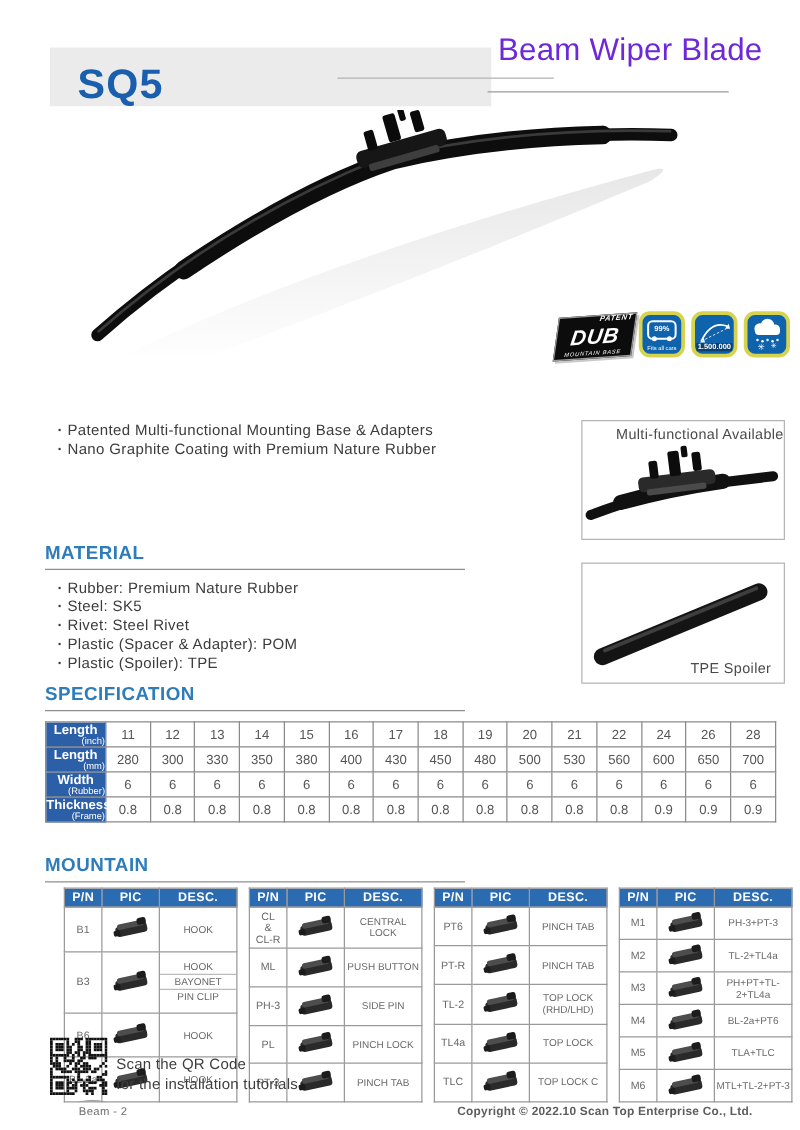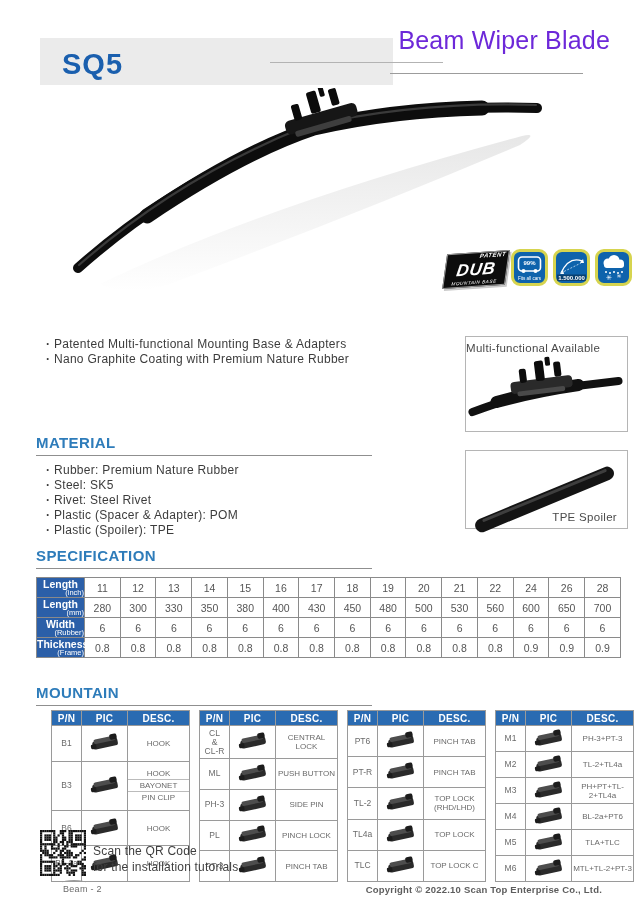--- a/index.html
+++ b/index.html
@@ -7,21 +7,21 @@
     --spec-header-bg:#2b5fa8; --adapter-header-bg:#2a6bb2;
     --badge-bg:#0e63ac; --badge-border:#d6d44f;
   }
   *{margin:0;padding:0;box-sizing:border-box;}
   html,body{background:#fff;}
   body{font-family:"Liberation Sans",sans-serif;}
   .page{position:relative;width:640px;height:904px;background:#fff;overflow:hidden;}
 
   
   .band{position:absolute;left:40px;top:38px;width:353px;height:47px;background:var(--band-bg);}
-  .model{position:absolute;left:62px;top:48px;font-size:29px;font-weight:bold;color:var(--model-blue);letter-spacing:1px;}
+  .model{position:absolute;left:62px;top:48px;font-size:33px;font-weight:bold;color:var(--model-blue);letter-spacing:1px;}
   .doc-title{position:absolute;right:30px;top:26px;font-size:25px;color:#6d28d9;letter-spacing:0.2px;}
   .hline1{position:absolute;left:270px;top:62px;width:173px;height:1px;background:#b3b3b3;}
   .hline2{position:absolute;left:390px;top:73px;width:193px;height:1px;background:#9c9c9c;}
 
   
   .hero{position:absolute;left:52px;top:88px;width:540px;height:212px;}
 
   
   .dub{position:absolute;left:445px;top:252px;width:62px;height:35px;background:#0c0c0c;
        transform:skewX(-12deg) rotate(-4deg);border:1px solid #999;box-shadow:2px 2px 0 #c9c9c9;}
@@ -40,23 +40,23 @@
   .sec-title{font-size:15px;font-weight:bold;color:var(--accent);letter-spacing:0.4px;
              border-bottom:1px solid #8f8f8f;padding-bottom:4px;}
   .bullets{margin-top:7px;padding-left:10px;}
   .bullets li{list-style:none;font-size:12px;color:#3c3c3c;letter-spacing:0.3px;line-height:15px;}
   .bullets li::before{content:"·  ";font-weight:bold;color:#3c3c3c;}
   .sec-features{top:330px;} .sec-material{top:434px;}
   .sec-spec{top:547px;width:585px;} .sec-adapter{top:684px;}
 
   
   .side-box{position:absolute;left:465px;width:163px;border:1px solid #b5b5b5;background:#fff;}
-  .box1{top:336px;height:96px;} .box2{top:450px;height:79px;}
+  .box1{top:336px;height:96px;} .box2{top:450px;height:97px;}
   .box-caption{font-size:11.5px;color:#4a4a4a;letter-spacing:0.3px;}
-  .box1 .box-caption{text-align:left;margin-top:5px;}
+  .box1 .box-caption{text-align:right;margin-top:5px;}
   .box2 .box-caption{position:absolute;right:10px;bottom:5px;}
 
   
   .spec{border-collapse:collapse;table-layout:fixed;width:585px;margin-top:8px;}
   .spec th,.spec td{border:1px solid #8a8a8a;text-align:center;vertical-align:middle;padding:0;}
   .spec th{width:48px;background:var(--spec-header-bg);color:#fff;font-weight:bold;font-size:10.5px;line-height:10px;height:20px;}
   .spec th .unit{display:block;font-size:7.5px;font-weight:normal;line-height:7px;text-align:right;}
   .spec td{font-size:10.5px;color:#555;height:19px;}
 
   

